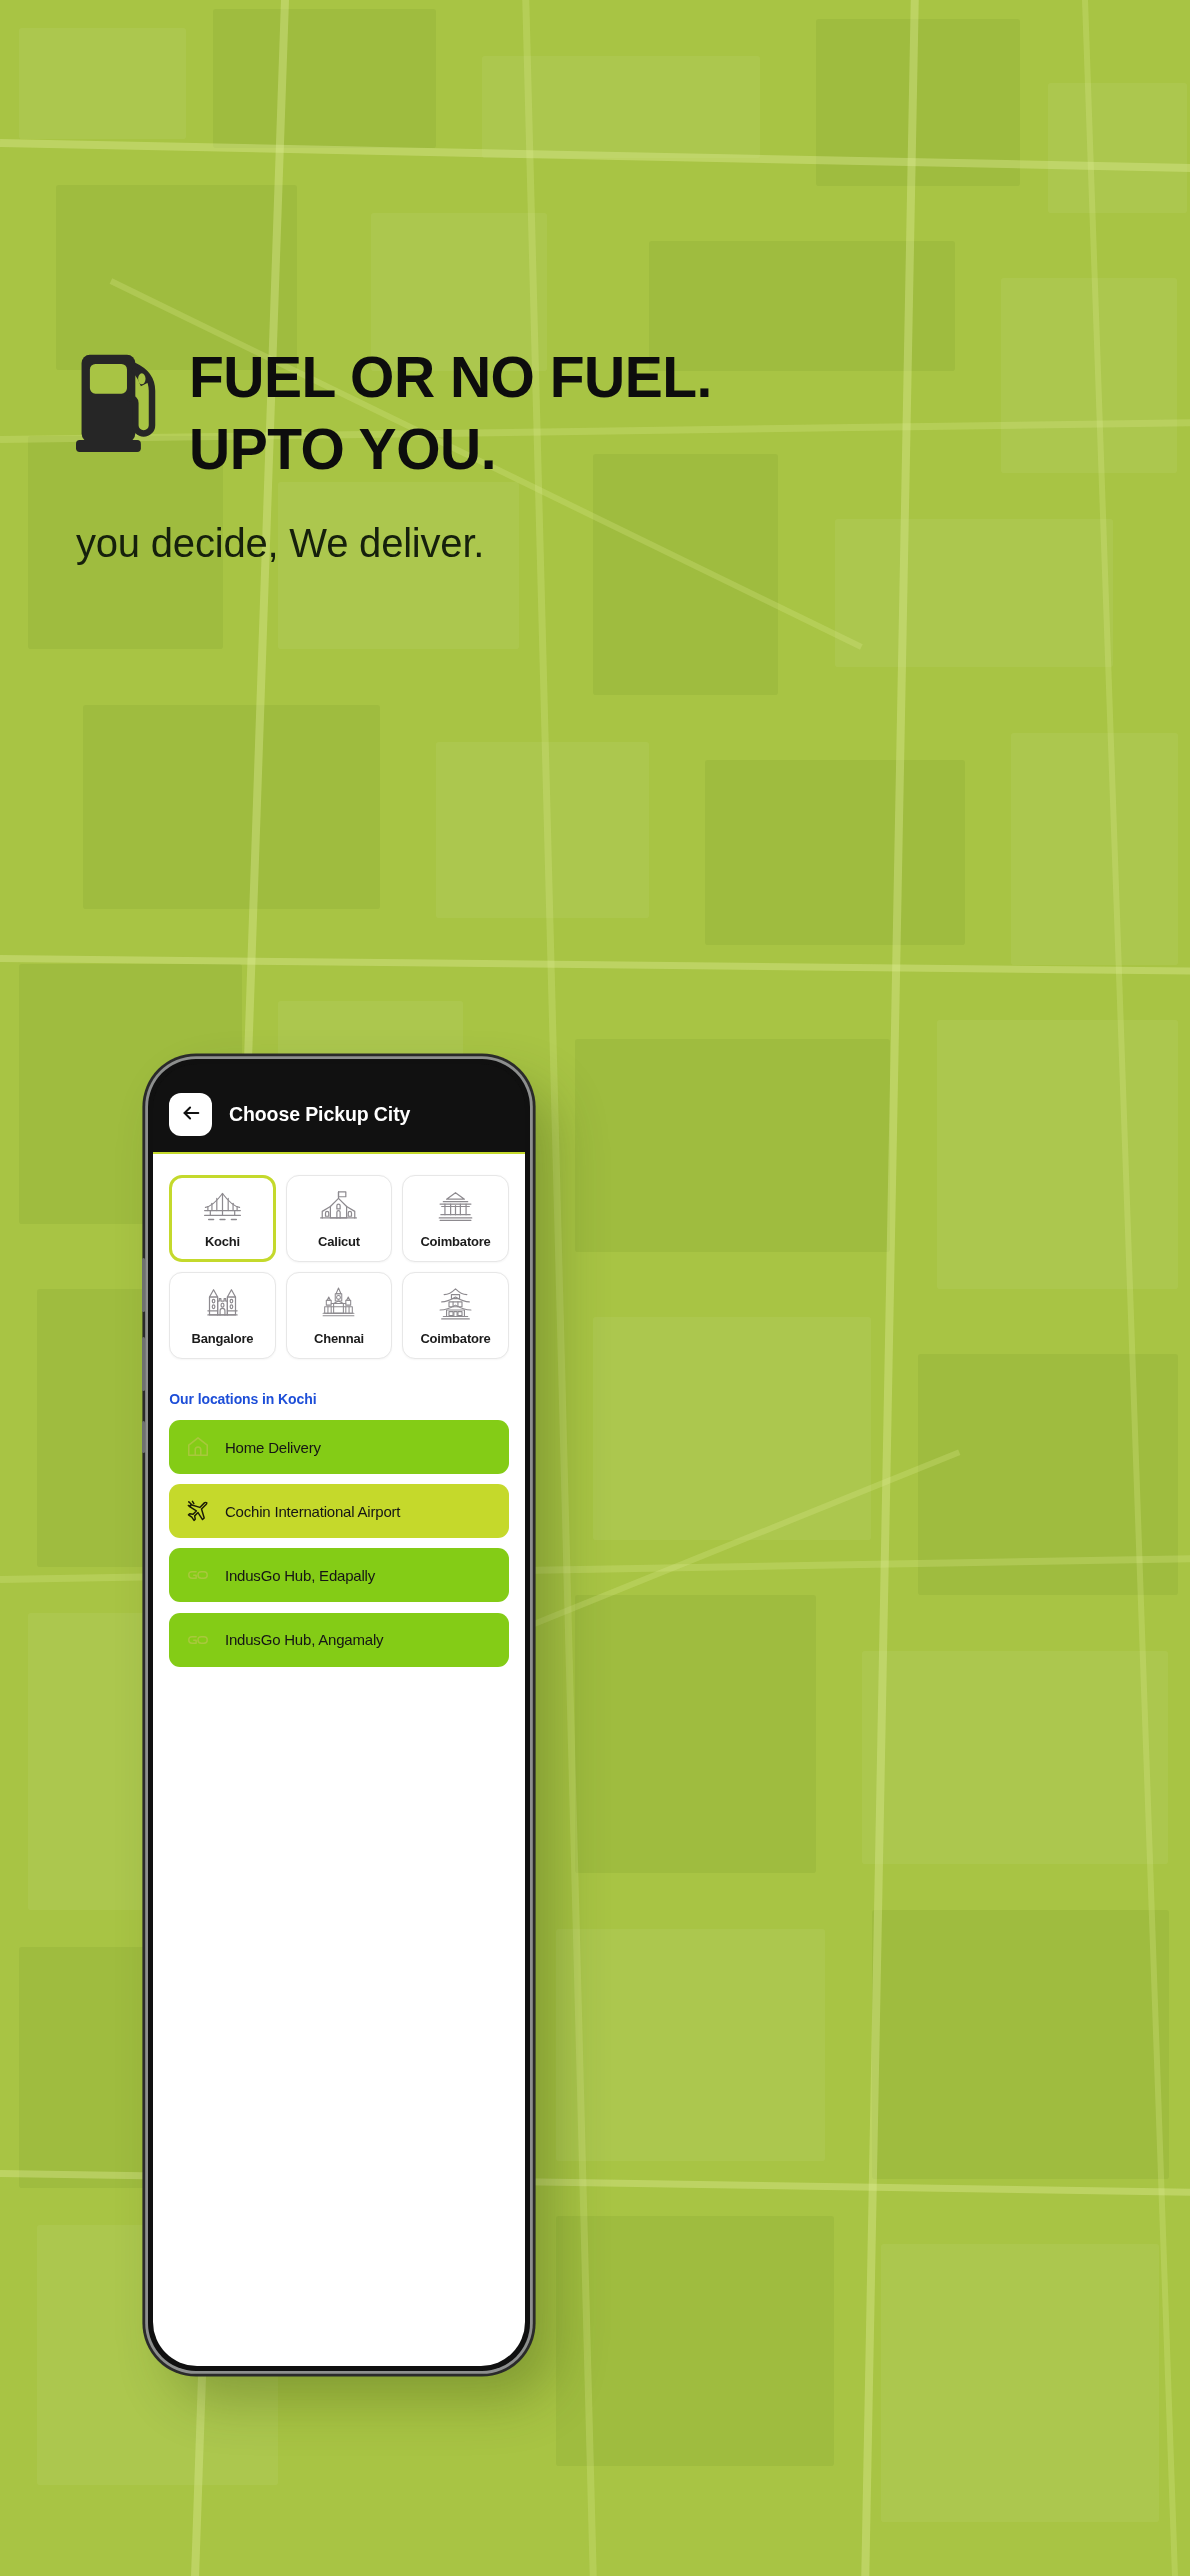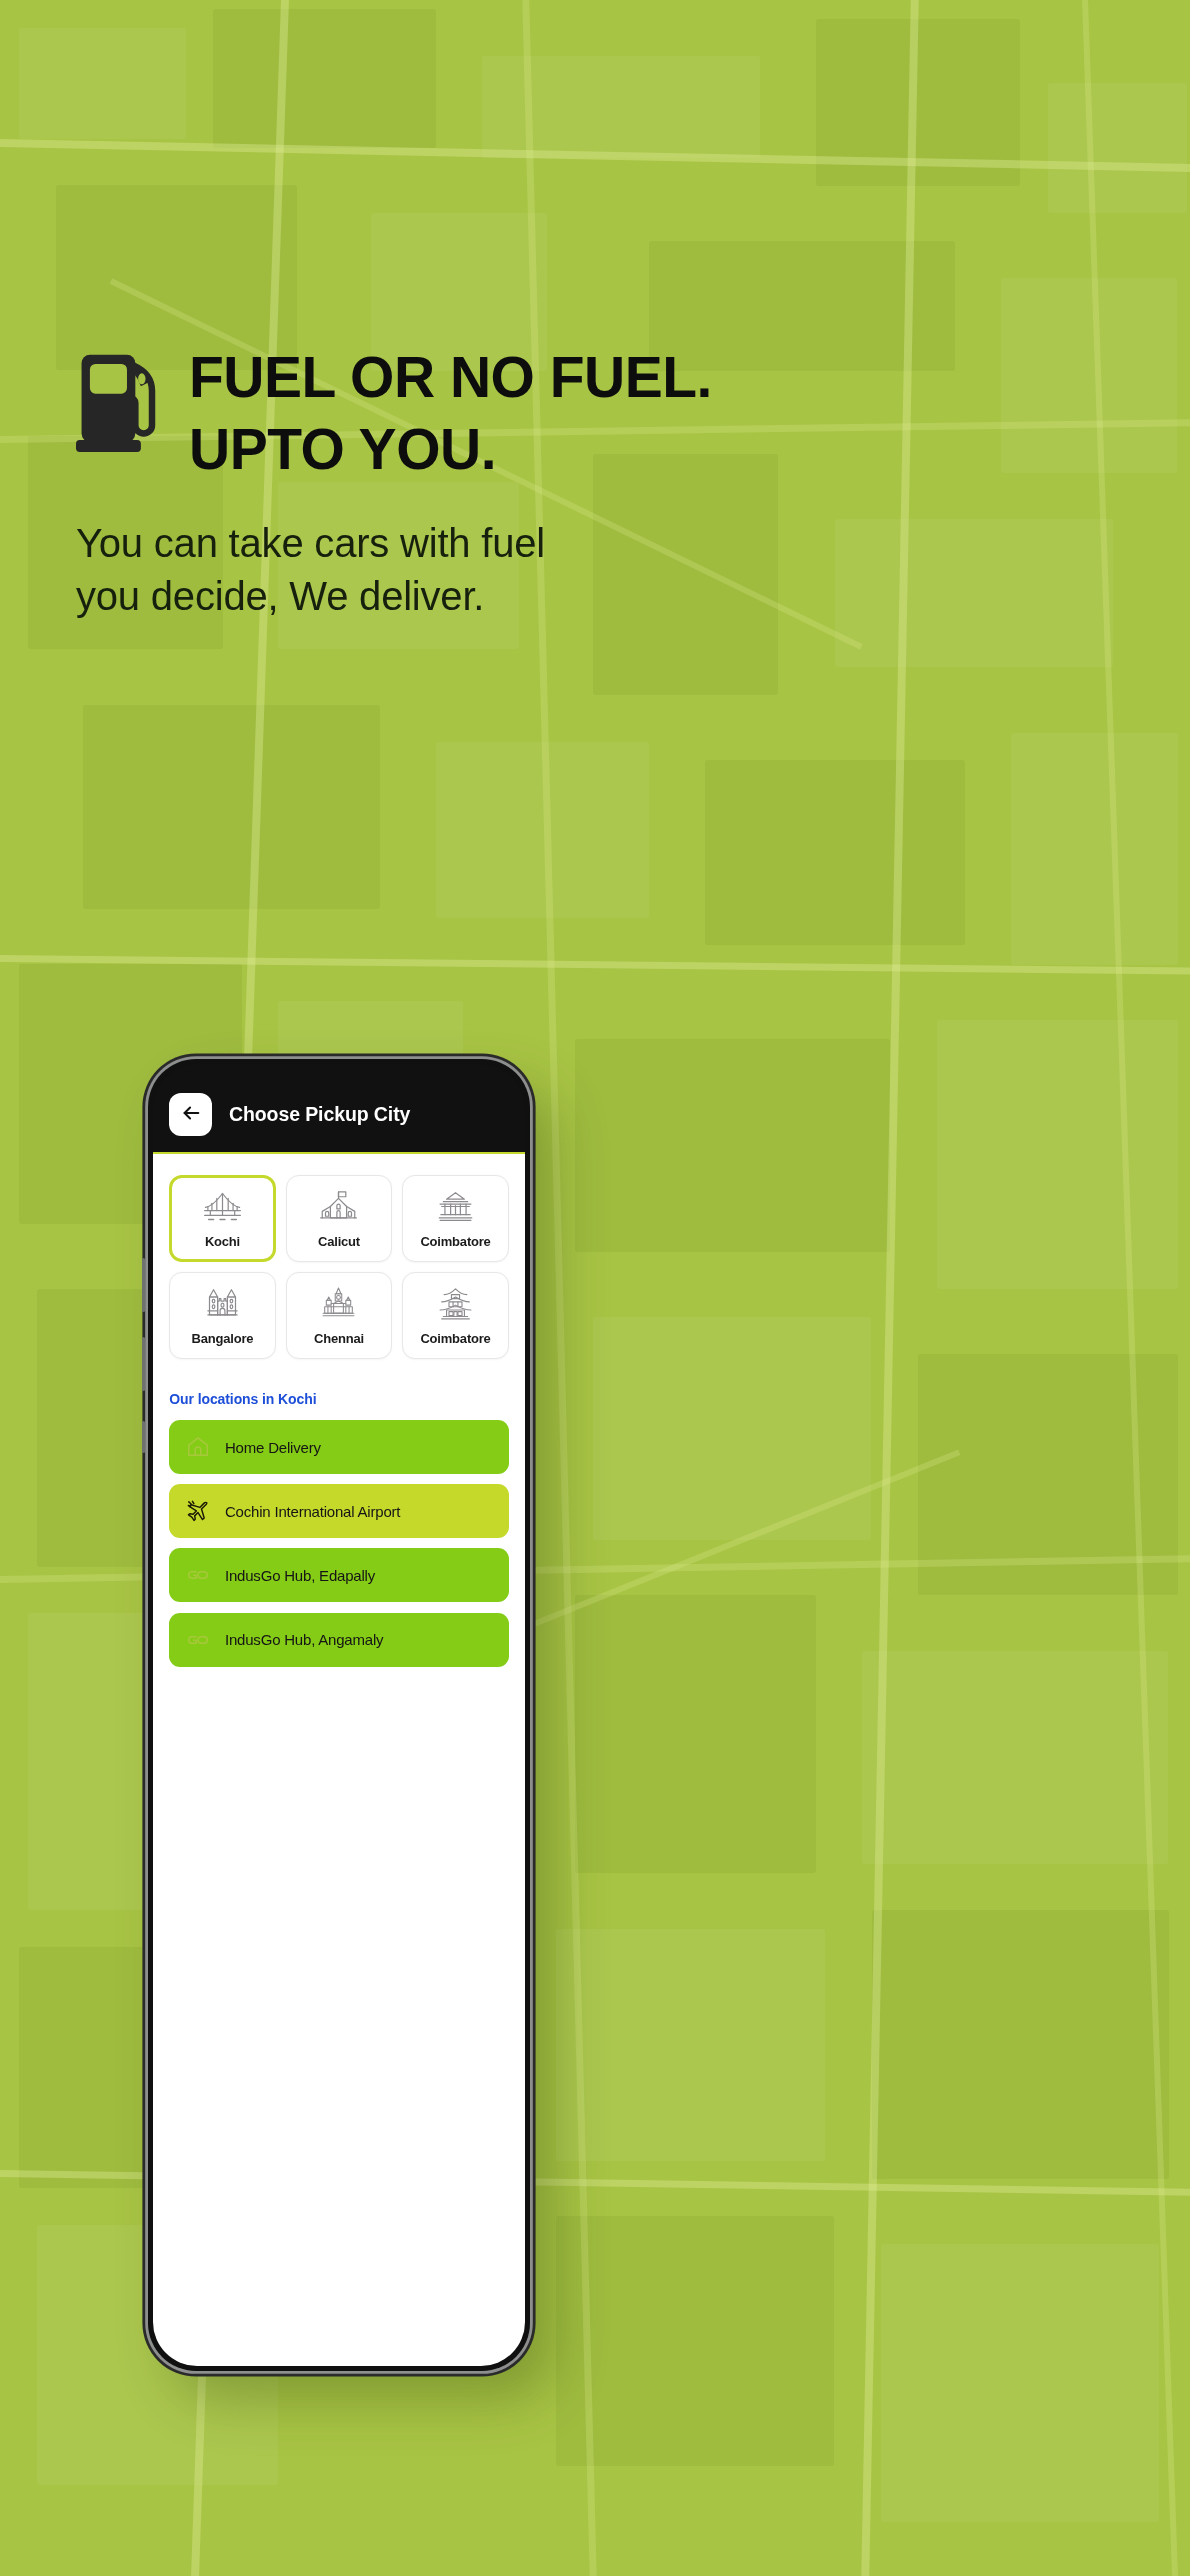--- a/index.html
+++ b/index.html
@@ -287,21 +287,20 @@
           <path d="M62 18 C72 22 76 28 78 34 L70 38 C67 30 64 25 59 22 Z" fill="#262626"></path>
           <ellipse cx="71" cy="30" rx="4" ry="6" fill="#a8c444"></ellipse>
         </svg>
       </span>
       <h1 class="hero-title">
         <span class="l1">FUEL OR NO FUEL.</span>
         <span class="l2">UPTO YOU.</span>
       </h1>
     </div>
     <p class="hero-sub">
-      <span>You can take cars with fuel</span>
       <span>you decide, We deliver.</span>
     </p>
   </div>
 
   <div class="phone">
     <div class="side-btn b1"></div>
     <div class="side-btn b2"></div>
     <div class="side-btn b3"></div>
 
     <div class="phone-inner">

